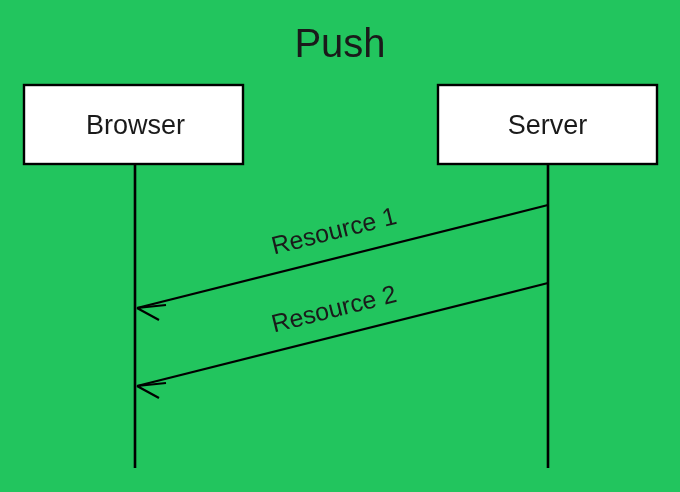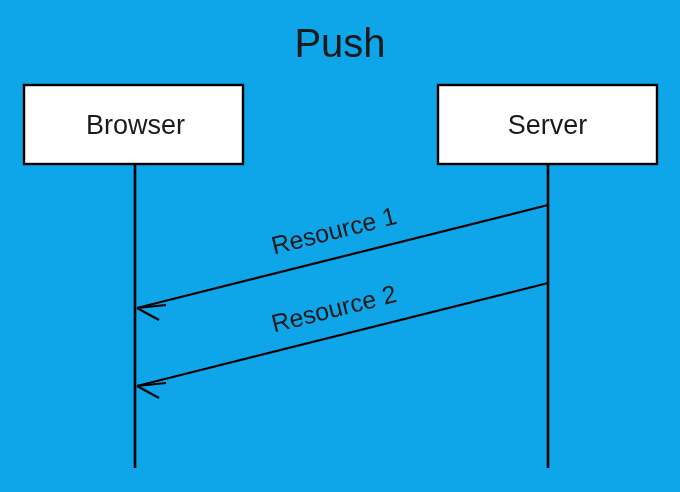--- a/index.html
+++ b/index.html
@@ -4,21 +4,21 @@
 <style>
   html, body {
     margin: 0;
     padding: 0;
     background: #ffffff;
   }
   #canvas {
     position: relative;
     width: 680px;
     height: 492px;
-    background: #0ea5e9;
+    background: #22c55e;
     overflow: hidden;
     font-family: "Liberation Sans", sans-serif;
   }
   #diagram-svg {
     position: absolute;
     top: 0;
     left: 0;
     width: 680px;
     height: 492px;
     display: block;

